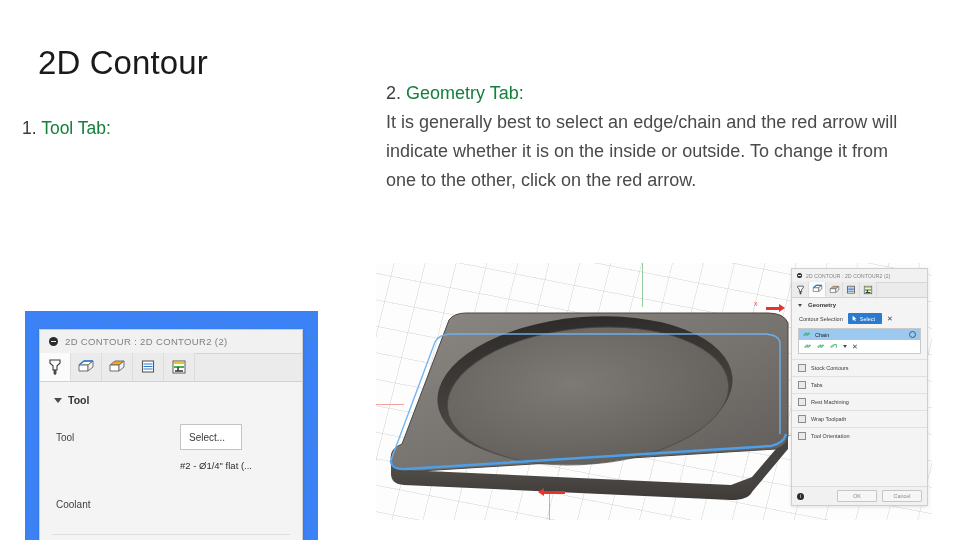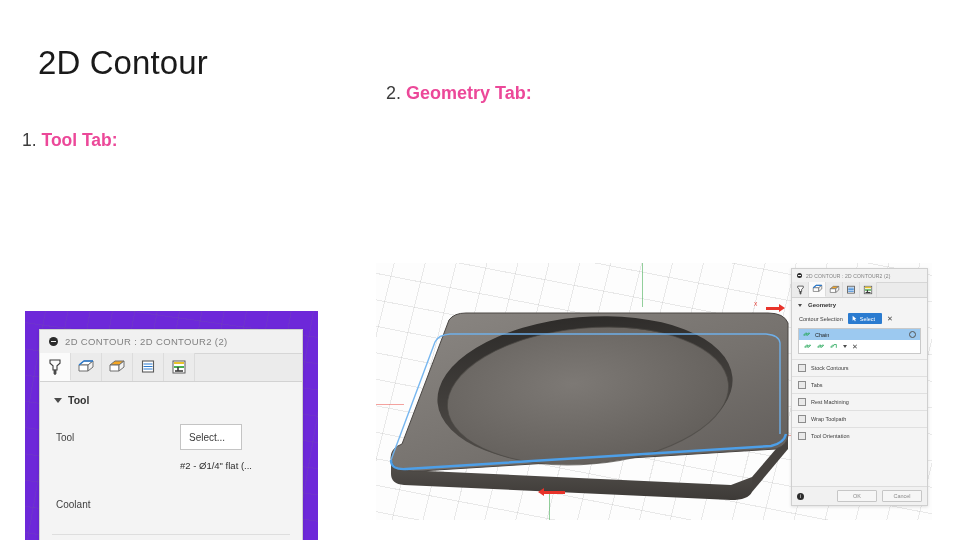--- a/index.html
+++ b/index.html
@@ -25,50 +25,50 @@
     top: 44px;
     font-size: 33px;
     color: #1a1a1a;
     font-weight: 400;
     letter-spacing: 0.1px;
     white-space: nowrap;
   }
   .col-left {
     position: absolute;
     left: 22px;
-    top: 126px;
+    top: 114px;
     width: 318px;
   }
   .col-right {
     position: absolute;
     left: 386px;
     top: 79px;
     width: 520px;
   }
   .step-head {
     font-size: 17.5px;
     color: #3c3c3c;
     line-height: 29px;
     margin: 0 0 0 0;
   }
-  .step-head b { font-weight: bold; color: #ec4899; }
+  .step-head b { font-weight: normal; color: #15803d; }
   .step-body {
     font-size: 17.5px;
     color: #4a4a4a;
     line-height: 28.8px;
     margin: 0;
   }
   .col-right .step-head { font-size: 18px; line-height: 29px; }
   .col-right .step-body { font-size: 18px; line-height: 29px; }
 
   
   .shot {
     position: absolute;
     overflow: hidden;
-    background: #6d28d9;
+    background: #3b82f6;
   }
   #shot-tool  { left: 25px;  top: 311px; width: 293px; height: 229px; }
   #shot-geom  { left: 376px; top: 263px; width: 556px; height: 257px; }
 
   
   .grid-faint {
     position: absolute;
     inset: -40px -40px -40px -40px;
     background:
       repeating-linear-gradient(100deg, rgba(120,120,120,0.13) 0 1px, rgba(0,0,0,0) 1px 22px),
@@ -288,20 +288,21 @@
       <span>1.</span>
       <b>Tool Tab:</b>
     </p>
   </div>
 
   <div class="col-right">
     <p class="step-head">
       <span>2.</span>
       <b>Geometry Tab:</b>
     </p>
+    <p class="step-body">It is generally best to select an edge/chain and the red arrow will indicate whether it is on the inside or outside. To change it from one to the other, click on the red arrow.</p>
   </div>
 
   <div class="shot" id="shot-tool">
     <div class="grid-faint"></div>
 
     <div class="fdlg" id="dlg-tool">
 
       <div class="fdlg-title">
         <span class="dot-icon"></span>
         <span>2D CONTOUR : 2D CONTOUR2 (2)</span>

